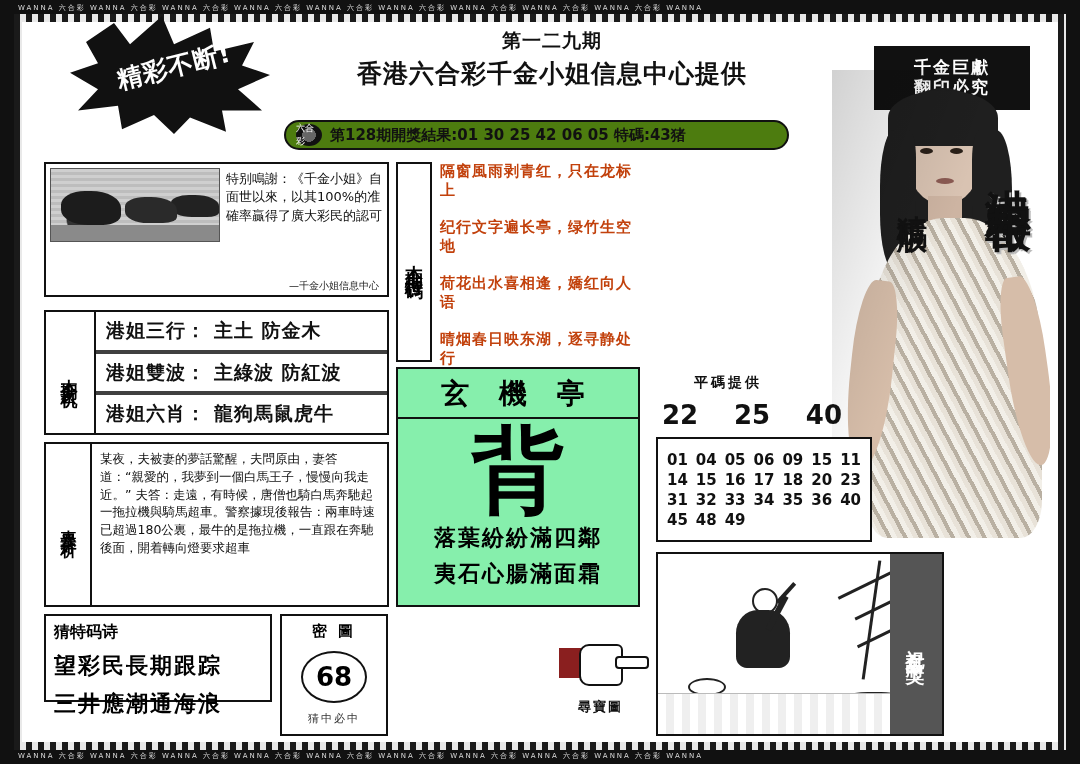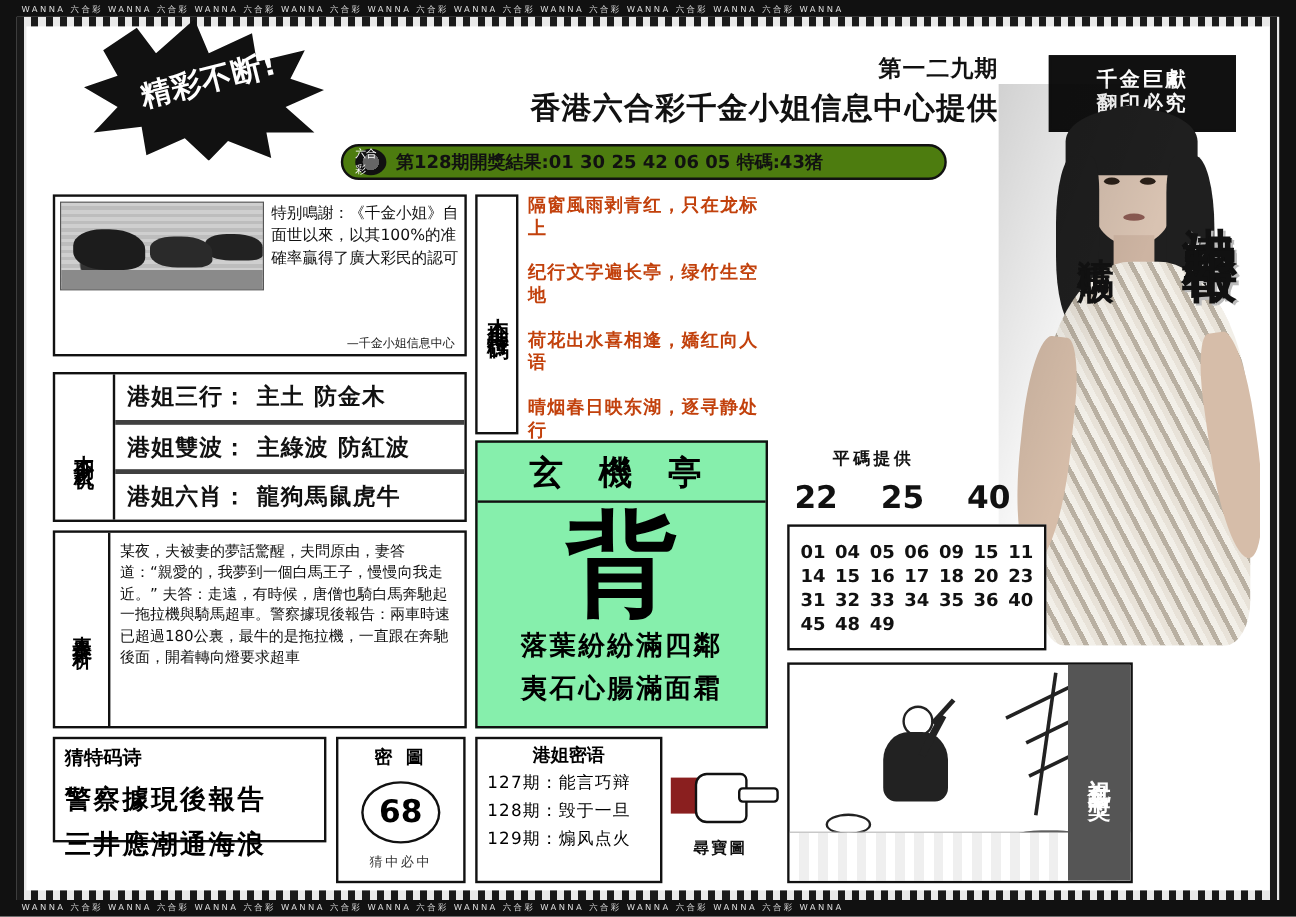--- a/index.html
+++ b/index.html
@@ -35,21 +35,21 @@
     font-family:"DejaVu Sans", sans-serif;
   }
   .bt-top{top:3px;left:18px;}
   .bt-bot{bottom:3px;left:18px;}
   .inner{
     position:absolute;left:22px;top:22px;right:22px;bottom:22px;
     background:#fff;
   }
 
   
-  .hdr{position:absolute;left:250px;top:22px;width:560px;text-align:right;}
+  .hdr{position:absolute;left:250px;top:6px;width:560px;text-align:center;}
   .issue{font-size:19px;font-weight:bold;color:#111;letter-spacing:1px;}
   .hdr-main{font-size:25px;font-weight:bold;color:#111;margin-top:3px;letter-spacing:1px;}
   .starburst{
     position:absolute;left:48px;top:-6px;width:210px;height:128px;
   }
   .star-shape{
     position:absolute;left:0;top:0;width:200px;height:118px;
     background:#111;
     clip-path:polygon(8% 22%,22% 6%,30% 24%,46% 0%,52% 24%,70% 10%,72% 30%,92% 22%,86% 42%,100% 50%,84% 62%,96% 80%,76% 80%,78% 98%,60% 86%,52% 100%,42% 84%,26% 96%,24% 76%,4% 80%,14% 62%,0% 48%,14% 40%);
   }
@@ -500,31 +500,25 @@
 
     <div class="hand">
       <div class="cuff"></div>
       <div class="palm"></div>
       <div class="finger"></div>
     </div>
     <div class="hand-label">尋寶圖</div>
 
     <div class="poembox">
       <div class="poem-title">猜特码诗</div>
-      <div class="poem-line">警察據現後報告</div>
+      <div class="poem-line">望彩民長期跟踪</div>
       <div class="poem-line">三井應潮通海浪</div>
     </div>
 
     <div class="mitu">
       <div class="mitu-title">密 圖</div>
       <div class="mitu-glyph">68</div>
       <div class="mitu-foot">猜中必中</div>
     </div>
 
-    <div class="miyu">
-      <div class="miyu-title">港姐密语</div>
-      <div class="miyu-row">127期：能言巧辩</div>
-      <div class="miyu-row">128期：毁于一旦</div>
-      <div class="miyu-row">129期：煽风点火</div>
-    </div>
 
   </div>
 </div>
 
 </body></html>

